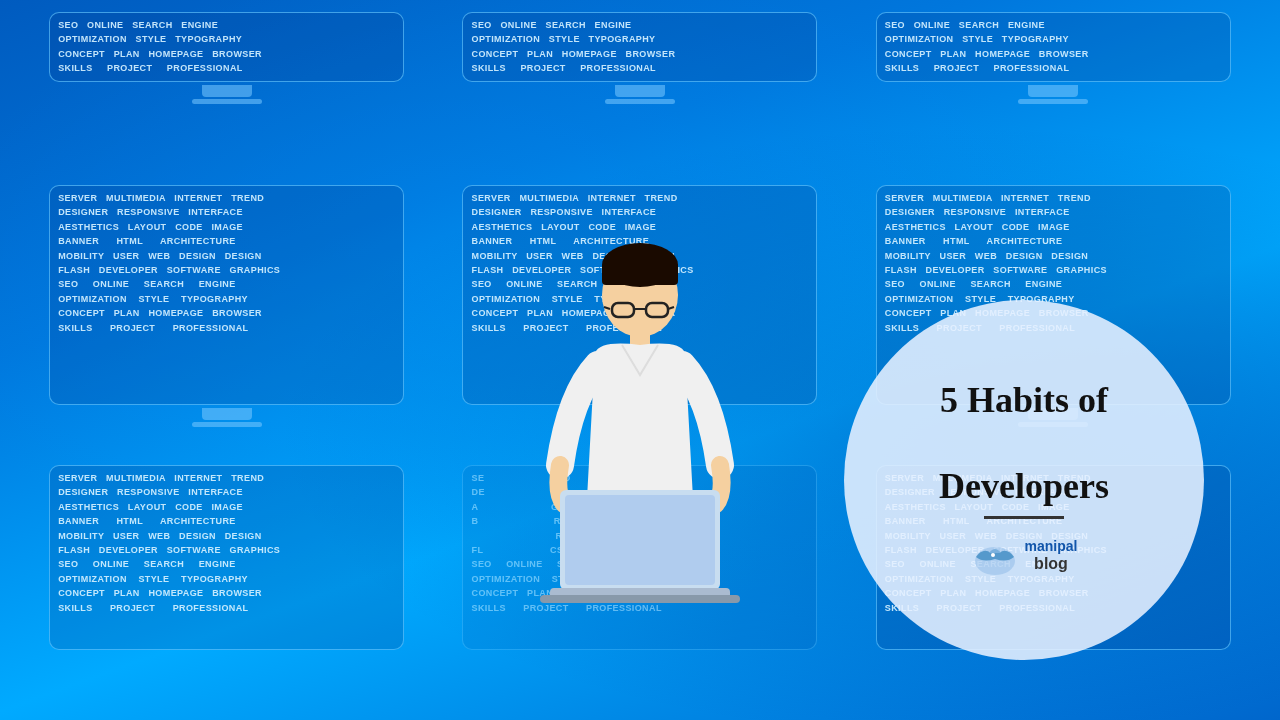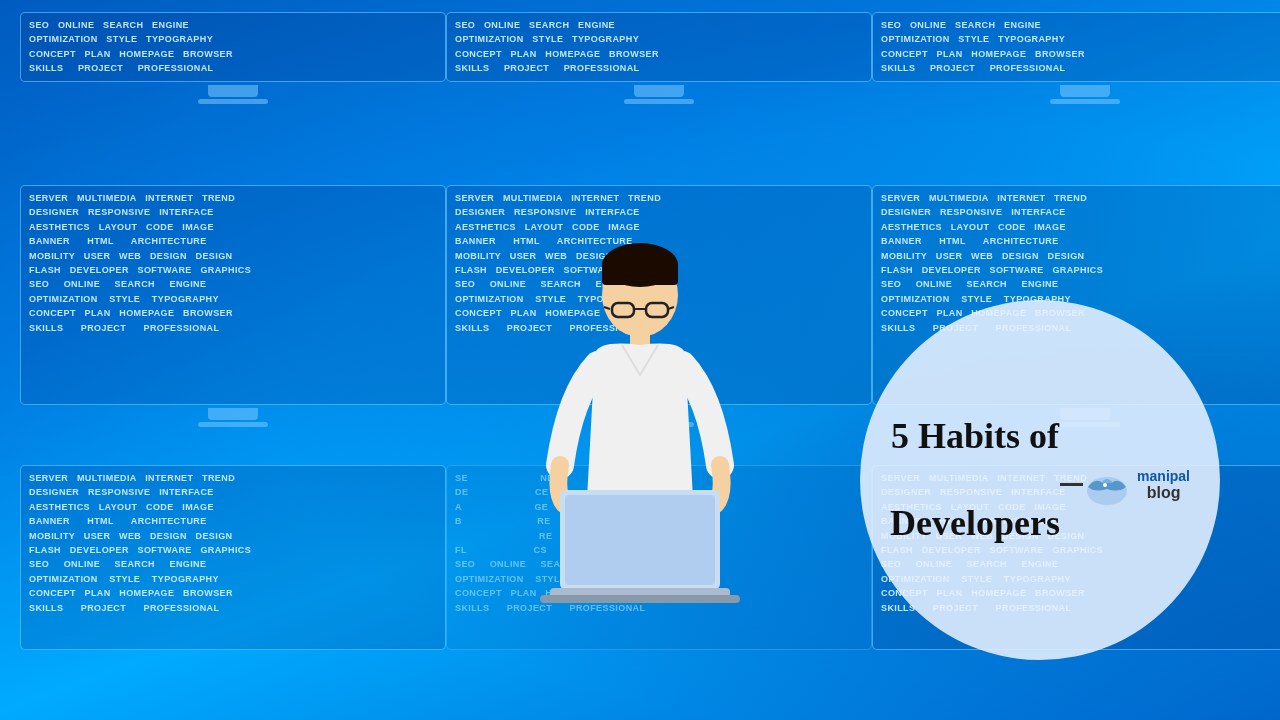--- a/index.html
+++ b/index.html
@@ -9,27 +9,27 @@
       overflow: hidden;
       font-family: Arial, sans-serif;
       background: linear-gradient(135deg, #0066cc 0%, #0099ff 40%, #00aaff 70%, #0077dd 100%);
       position: relative;
     }
 
     
     .overlay-circle {
       position: absolute;
       bottom: 60px;
-      right: 60px;
+      right: 76px;
       width: 360px;
       height: 360px;
       background: rgba(230, 240, 255, 0.88);
       border-radius: 50%;
       display: flex;
-      flex-direction: row;
+      flex-direction: column;
       align-items: center;
       justify-content: center;
       text-align: center;
       padding: 30px;
       z-index: 10;
     }
 
     .overlay-circle h1 {
       font-size: 36px;
       font-weight: bold;
@@ -99,24 +99,24 @@
     .monitor-unit .base {
       width: 70px;
       height: 5px;
       background: rgba(120, 200, 255, 0.55);
       border-radius: 3px;
       margin-top: 2px;
     }
 
     .tbox {
       border: 1.5px solid rgba(100, 200, 255, 0.65);
-      border-radius: 5px;
+      border-radius: 10px;
       padding: 5px 8px;
       background: rgba(0, 50, 130, 0.2);
-      width: 426px;
+      width: 355px;
       font-size: 9px;
       font-weight: bold;
       color: rgba(210, 240, 255, 0.92);
       letter-spacing: 0.4px;
       line-height: 1.6;
       text-transform: uppercase;
       font-family: Arial, Helvetica, sans-serif;
     }
   </style>
 </head>

